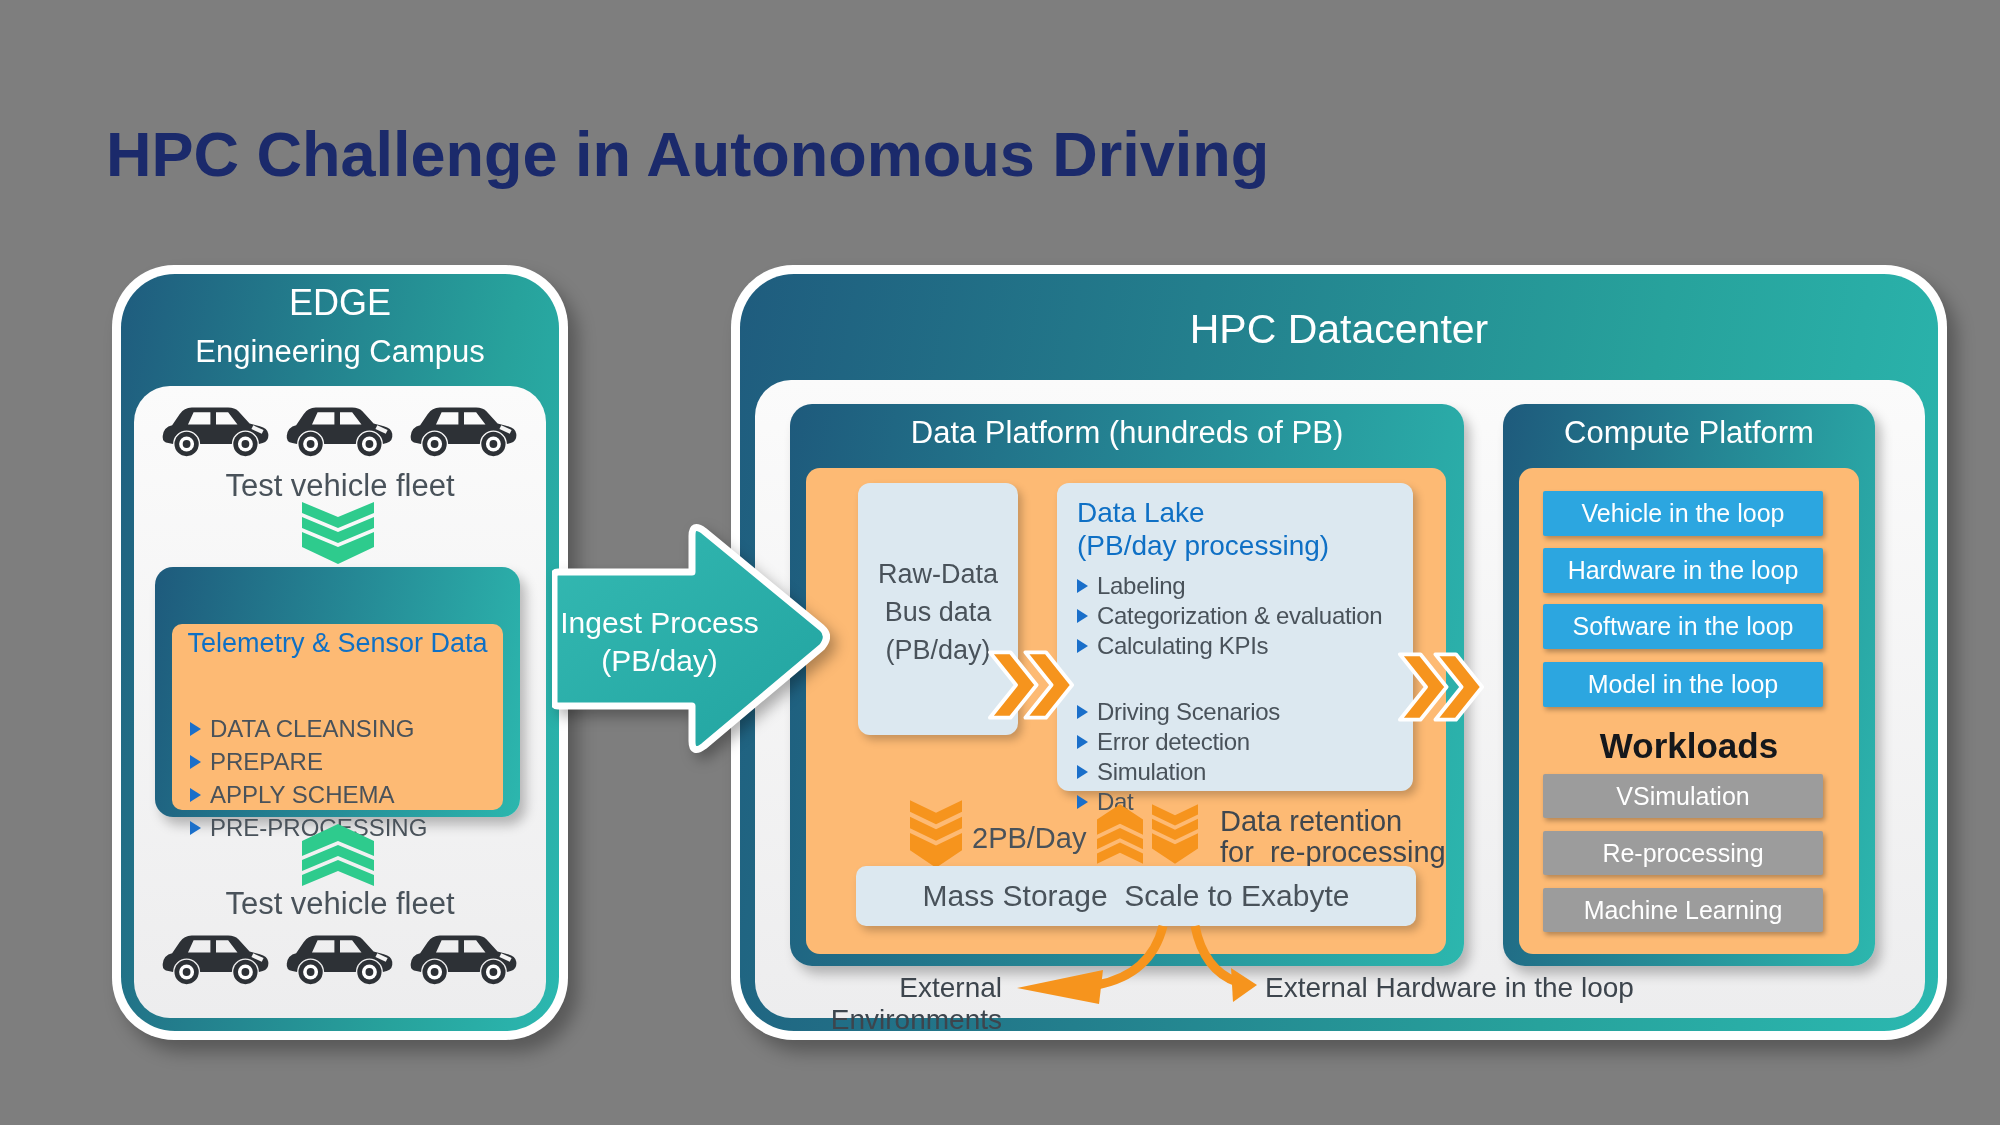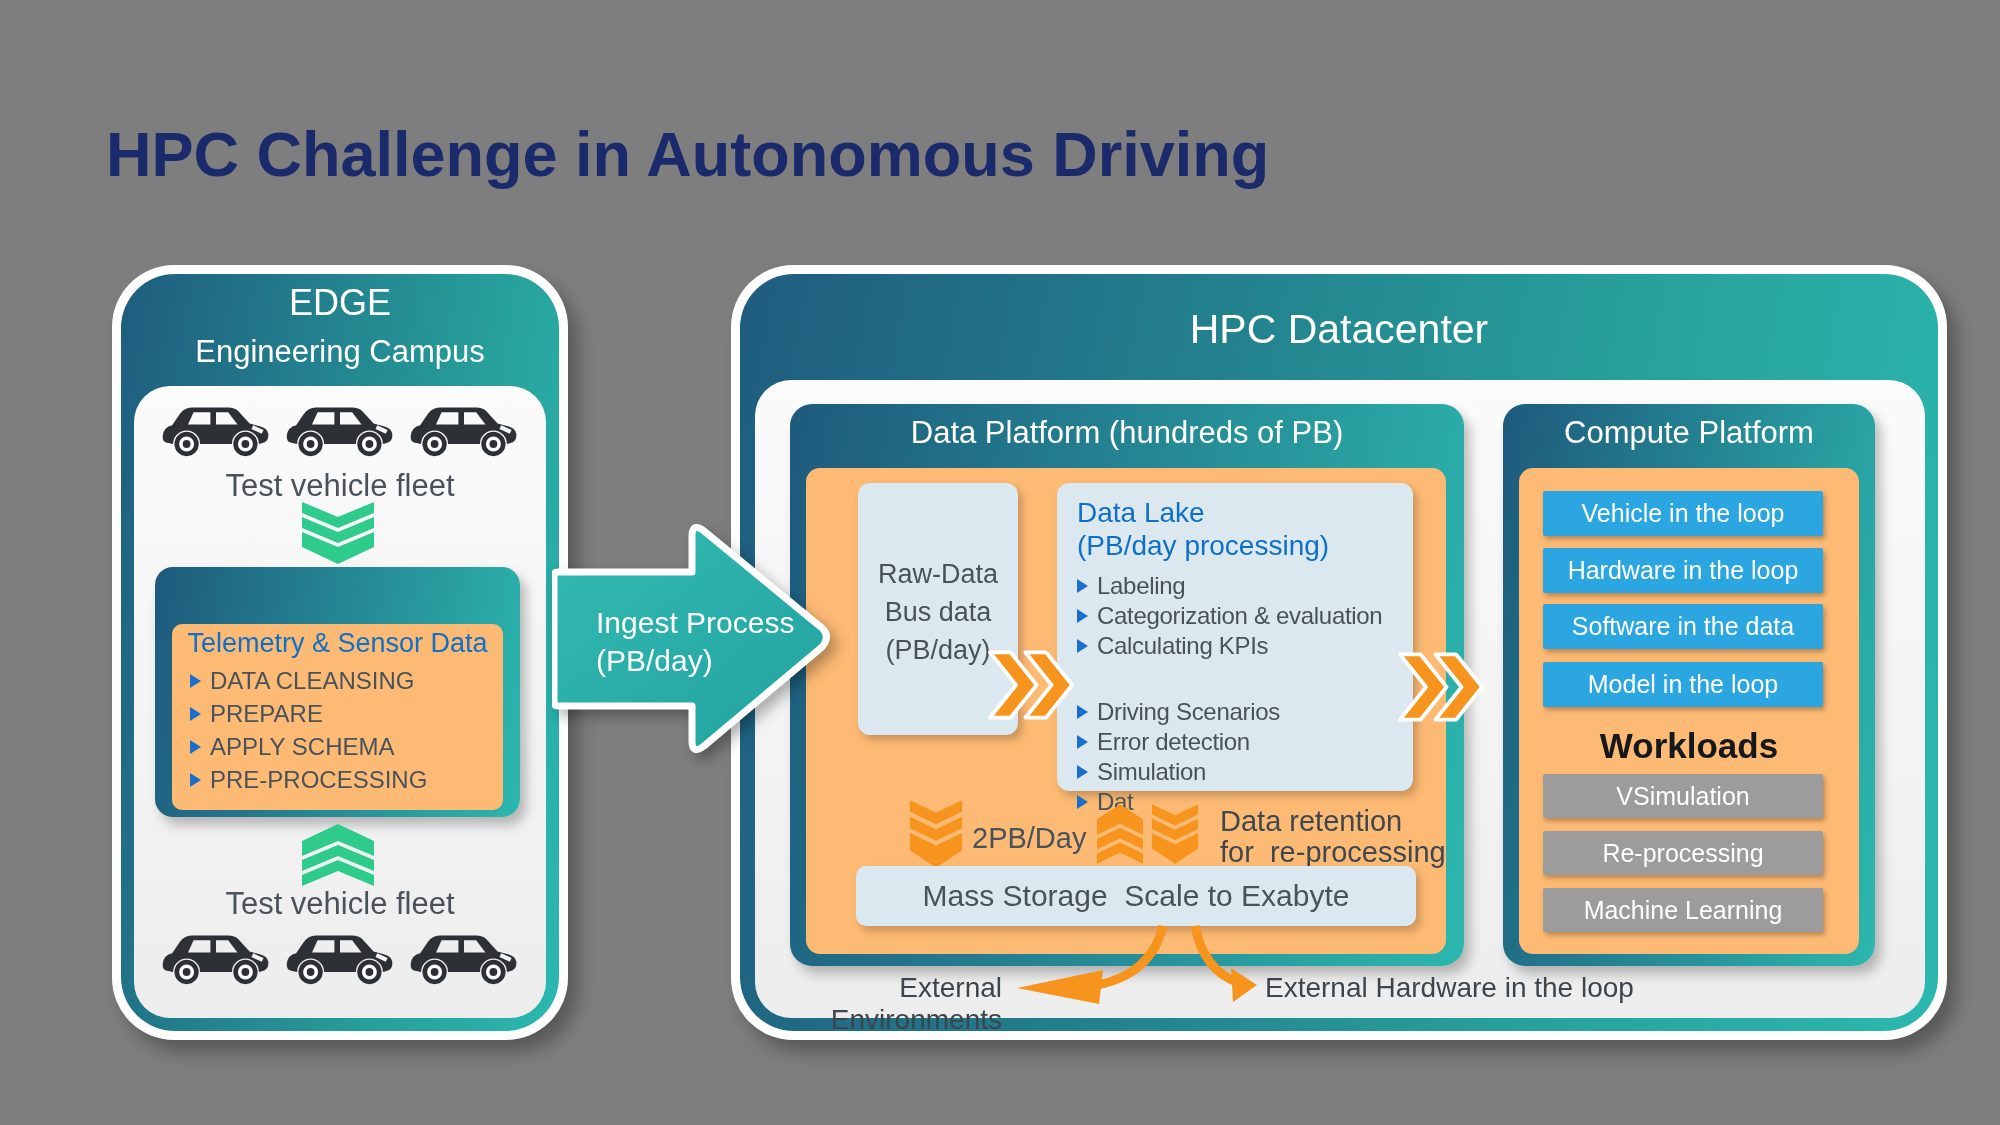--- a/index.html
+++ b/index.html
@@ -117,21 +117,21 @@
   </div>
   <div class="fleet" style="top:468px;">Test vehicle fleet</div>
   <svg class="chev" style="left:302px;top:502px;" width="72" height="62">
       <use href="#g-down"></use>
     </svg>
 
   <div class="sub-panel" style="left:155px;top:567px;width:365px;height:250px;border-radius:18px;"></div>
   <div class="sub-inner" style="left:172px;top:618px;width:331px;height:186px;border-radius:10px;"></div>
   <div class="abs bluehead" style="left:172px;top:628px;width:331px;text-align:center;font-size:27px;">Telemetry &amp; Sensor Data</div>
   <div class="abs" style="left:190px;top:664px;font-size:24px;color:#49525a;">
-    <div class="lrow" style="height:33px;">
+    <div class="lrow" style="height:33px;margin-top:48px;">
         <span class="tri"></span>
         <span>DATA CLEANSING</span>
       </div>
     <div class="lrow" style="height:33px;">
         <span class="tri"></span>
         <span>PREPARE</span>
       </div>
     <div class="lrow" style="height:33px;">
         <span class="tri"></span>
         <span>APPLY SCHEMA</span>
@@ -239,21 +239,21 @@
   <div class="infobox" style="left:856px;top:866px;width:560px;height:60px;border-radius:10px;
               display:flex;align-items:center;justify-content:center;">
     <span class="pre dtext" style="font-size:30px;">Mass Storage  Scale to Exabyte</span>
   </div>
 
   <div class="sub-panel" style="left:1503px;top:404px;width:372px;height:562px;"></div>
   <div class="hdr" style="left:1503px;top:415px;width:372px;font-size:31px;">Compute Platform</div>
   <div class="sub-inner" style="left:1519px;top:462px;width:340px;height:486px;">
     <div class="btn btn-blue" style="top:23px;left:24px;">Vehicle in the loop</div>
     <div class="btn btn-blue" style="top:80px;left:24px;">Hardware in the loop</div>
-    <div class="btn btn-blue" style="top:136px;left:24px;">Software in the data</div>
+    <div class="btn btn-blue" style="top:136px;left:24px;">Software in the loop</div>
     <div class="btn btn-blue" style="top:194px;left:24px;">Model in the loop</div>
     <div style="position:absolute;top:258px;width:100%;text-align:center;font-size:35px;
                 font-weight:600;color:#15181c;">Workloads</div>
     <div class="btn btn-gray" style="top:306px;left:24px;">VSimulation</div>
     <div class="btn btn-gray" style="top:363px;left:24px;">Re-processing</div>
     <div class="btn btn-gray" style="top:420px;left:24px;">Machine Learning</div>
   </div>
 
   <svg class="chev" style="left:985px;top:922px;" width="320" height="92" viewBox="0 0 320 92">
     <g>
@@ -271,19 +271,19 @@
   <svg class="chev" style="left:552px;top:516px;filter:drop-shadow(6px 7px 7px rgba(0,0,0,.3));" width="284" height="246" viewBox="0 0 284 246">
     <defs>
       <linearGradient id="agrad" x1="0" y1="0" x2="1" y2="1">
         <stop offset="0" stop-color="#34b9b2"></stop>
           <stop offset="1" stop-color="#21a3a0"></stop>
       </linearGradient>
     </defs>
     <path d="M6,56 L140,56 L140,20 Q140,6 152,15 L270,112 Q279,120 270,131 L152,230
              Q140,239 140,225 L140,190 L6,190 Q2,190 2,186 L2,60 Q2,56 6,56 Z" fill="url(#agrad)" stroke="#fff" stroke-width="7" stroke-linejoin="round"></path>
   </svg>
-  <div class="abs" style="left:552px;top:604px;width:215px;text-align:left;color:#fff;
-              font-size:30px;line-height:38px;margin-left:44px;">
+  <div class="abs" style="left:552px;top:604px;width:215px;text-align:center;color:#fff;
+              font-size:30px;line-height:38px;">
     <div>Ingest Process</div>
     <div>(PB/day)</div>
   </div>
 
 </div>
 
 </body></html>

